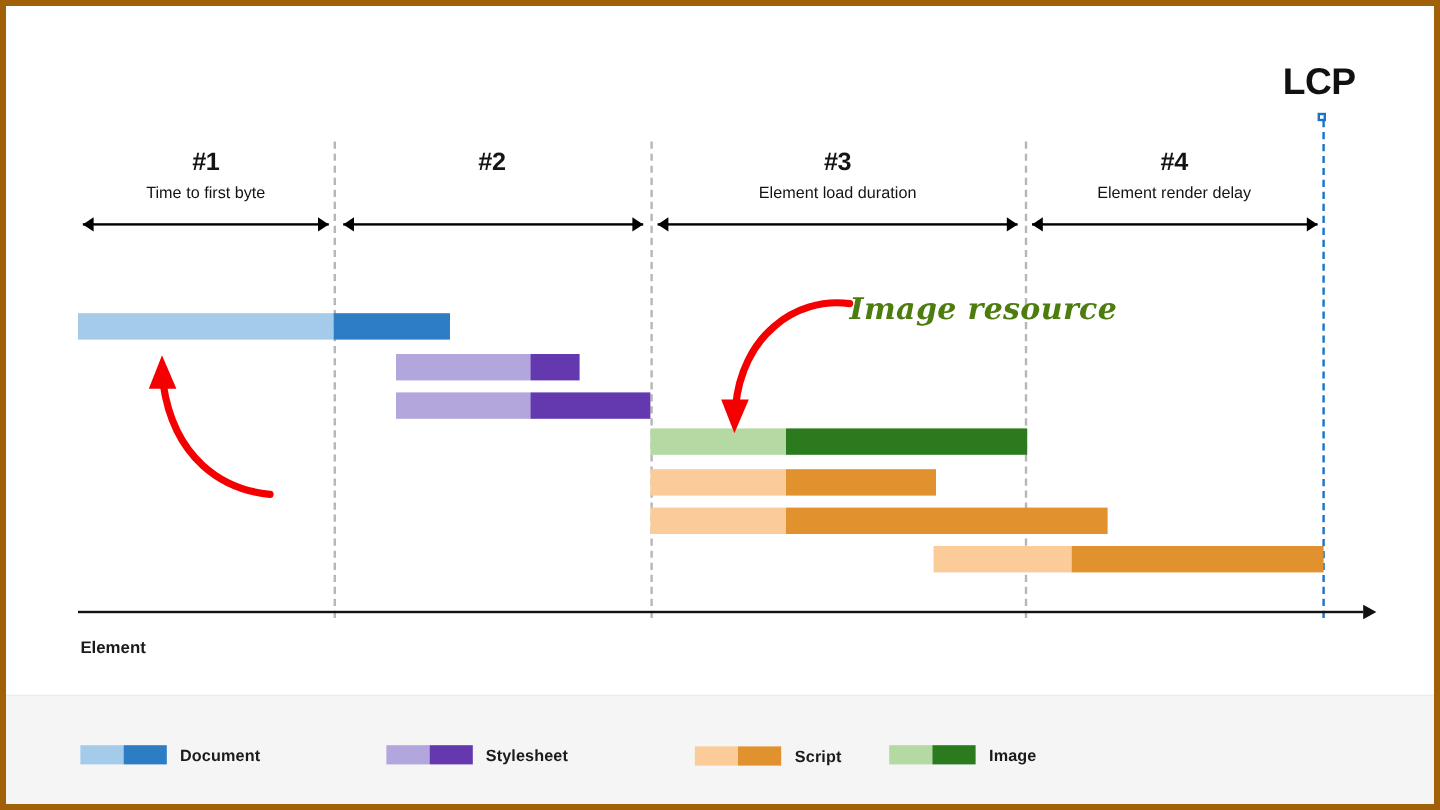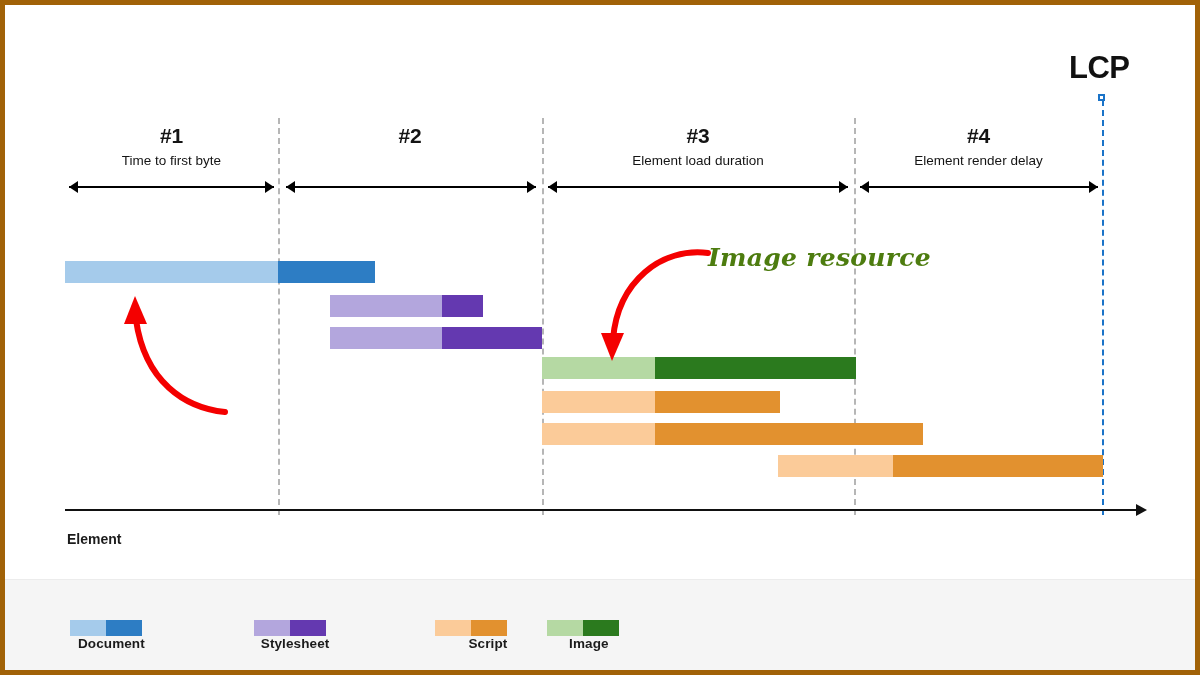--- a/index.html
+++ b/index.html
@@ -11,21 +11,21 @@
     overflow:hidden;
   }
   #page{position:relative;width:1200px;height:675px;box-sizing:border-box;border:5px solid #a16207;background:#fff;overflow:hidden;}
 
   
   #legend-band{
     position:absolute;left:0;top:574px;width:1200px;height:101px;
     background:#f5f5f5;border-top:1px solid #ececec;
   }
   #legend-row{position:absolute;left:62px;top:40px;display:flex;align-items:center;}
-  .legend-item{display:flex;align-items:center;height:18px;flex-direction:column;}
+  .legend-item{display:flex;align-items:center;height:18px;}
   .legend-swatch{display:flex;width:72px;height:16px;}
   .legend-swatch .sw-a{flex:0 0 36px;height:16px;}
   .legend-swatch .sw-b{flex:0 0 36px;height:16px;}
   .legend-label{font-size:13.5px;font-weight:bold;color:#1b1b1b;margin-left:11px;white-space:nowrap;letter-spacing:.1px;}
 
   
   #lcp-title{
     position:absolute;font-size:31px;font-weight:bold;color:#111;
     letter-spacing:-0.5px;left:1064px;top:45px;
   }

